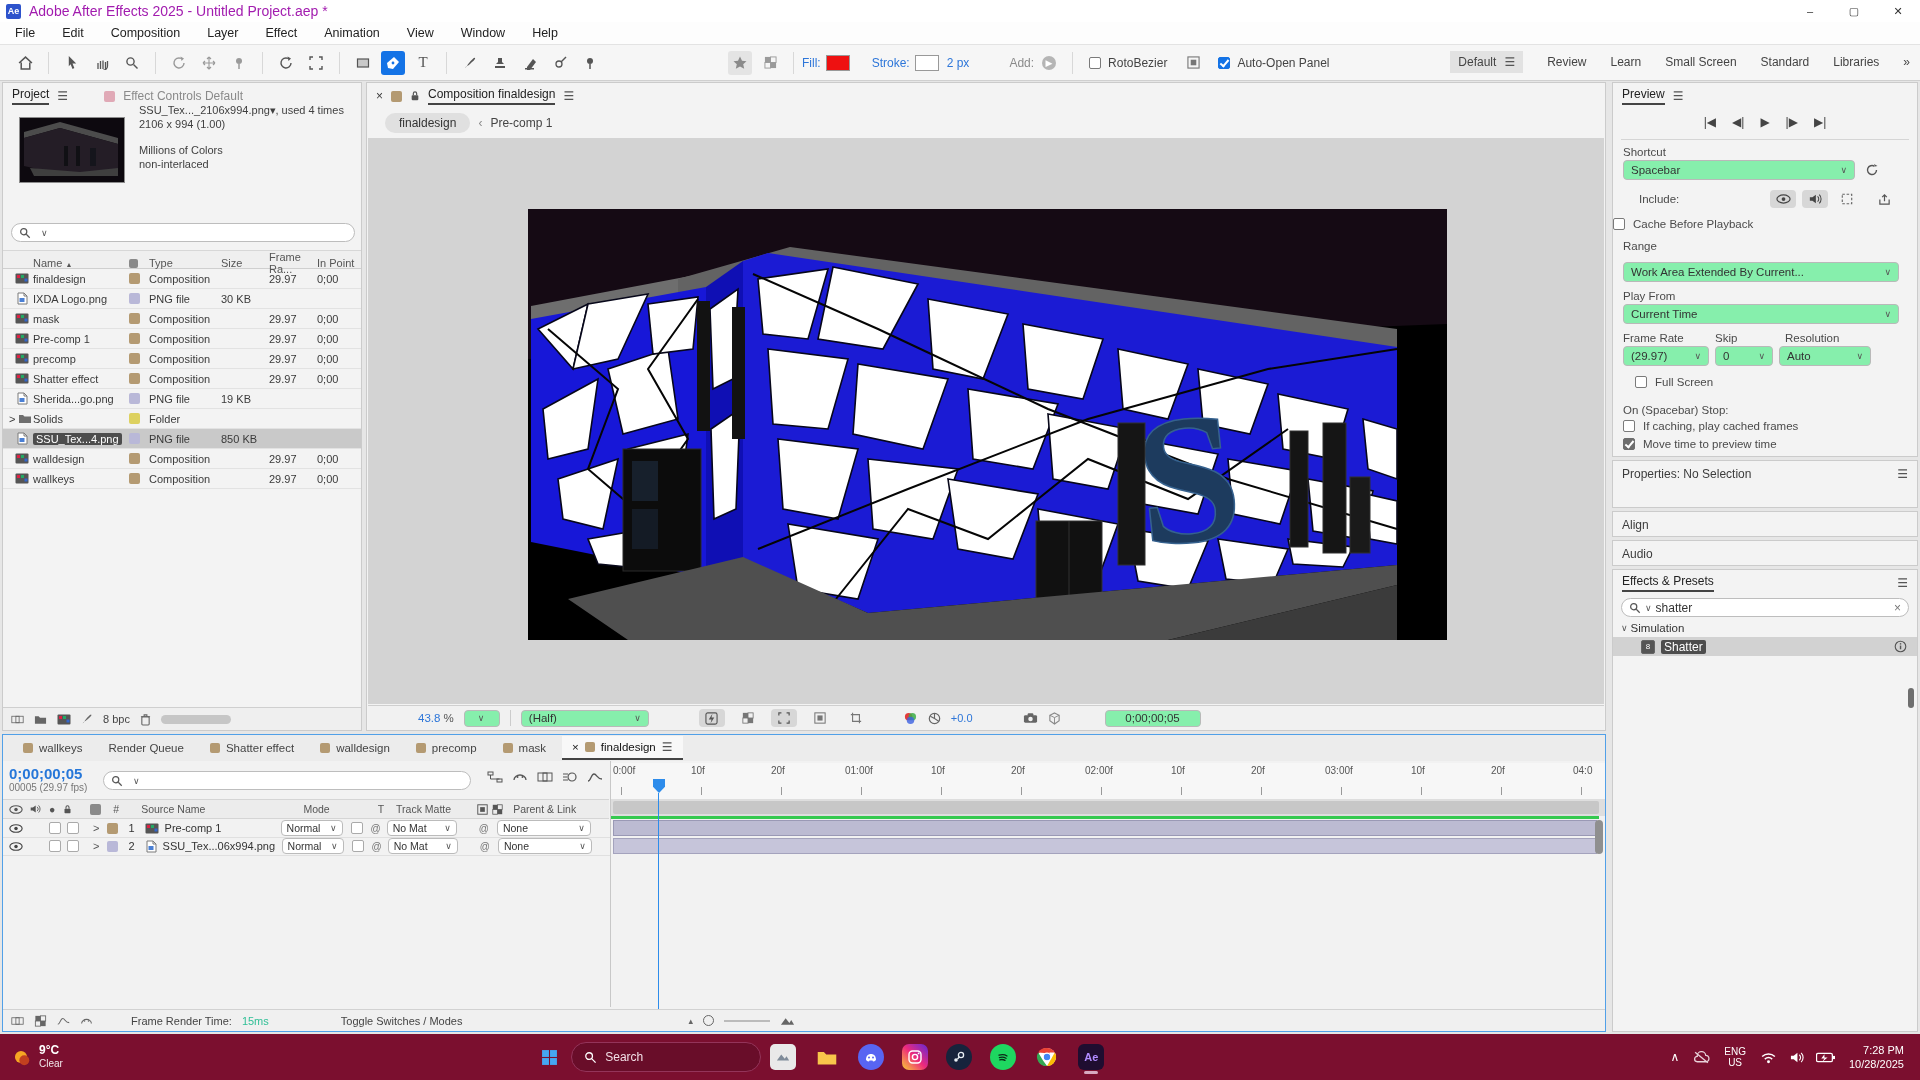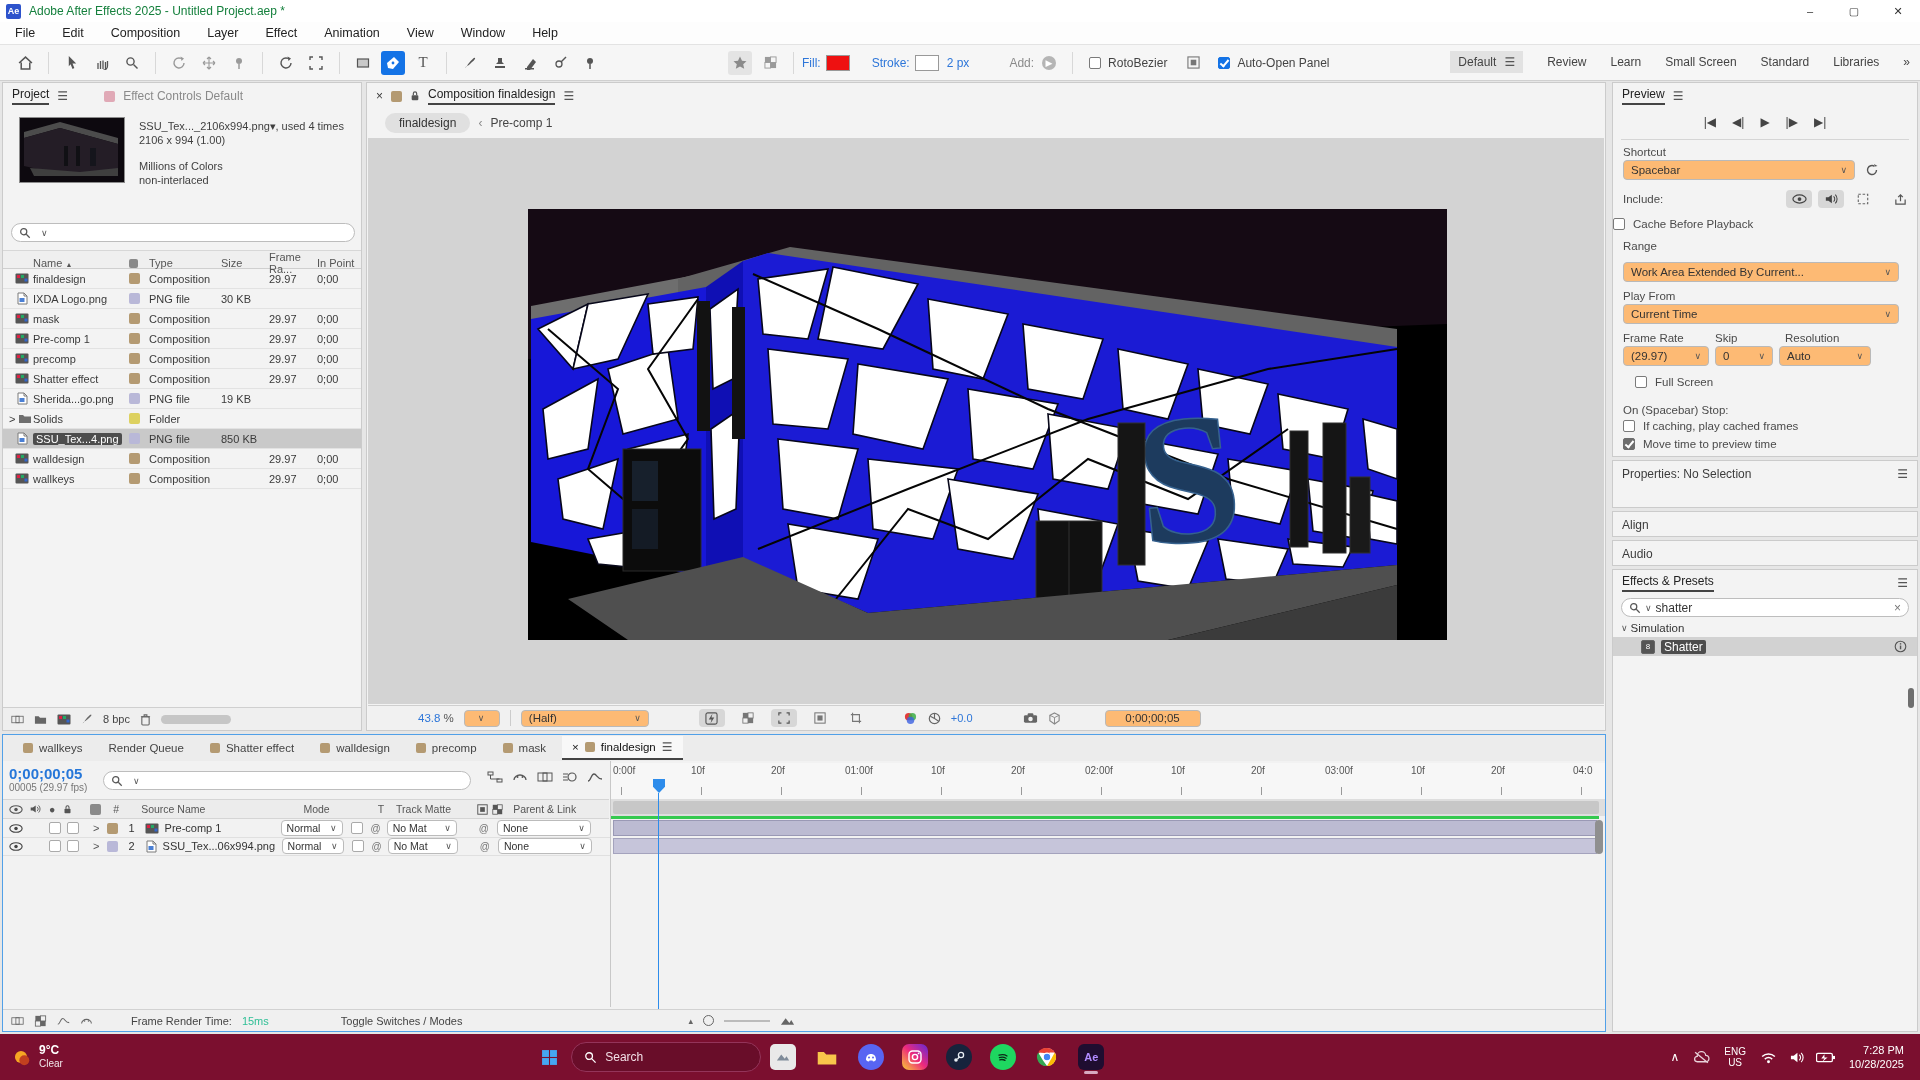--- a/index.html
+++ b/index.html
@@ -27,21 +27,21 @@
   .cbx.on::after{content:"";position:absolute;left:3px;top:0px;width:3px;height:7px;border:solid #fff;border-width:0 2px 2px 0;transform:rotate(40deg)}
   .cbx.on.gray{background:#6d6d6d;border-color:#6d6d6d}
   #workspaces{position:absolute;right:10px;top:45px;height:34px;display:flex;align-items:center;gap:24px;font-size:12px;color:#444}
   .ws.active{background:#e2e2e2;border-radius:0;padding:4px 8px;display:flex;gap:8px;align-items:center}
   
   .panel{position:absolute;background:#f3f3f3;border:1px solid #cbcbcb;box-sizing:border-box}
   .phead{height:26px;display:flex;align-items:center;padding:0 9px;font-size:12px;color:#3c3c3c;gap:8px}
   .hamb{color:#555;font-size:12px}
   .ptab-active{border-bottom:2px solid #444;padding-bottom:2px;color:#222}
   .dim{color:#8a8a8a}
-  .sel{background:#fdba74;border:1px solid #b9b9b9;border-radius:4px;height:20px;display:flex;align-items:center;
+  .sel{background:#86efac;border:1px solid #b9b9b9;border-radius:4px;height:20px;display:flex;align-items:center;
        justify-content:space-between;padding:0 7px;font-size:11.5px;color:#333;box-sizing:border-box}
   .chev{color:#555;font-size:9px;margin-left:6px}
   .search{background:#fff;border:1px solid #bdbdbd;border-radius:10px;height:19px;display:flex;align-items:center;
           padding:0 7px;gap:4px;color:#555;box-sizing:border-box}
   
   .pcols,.prow{display:grid;grid-template-columns:26px 96px 20px 72px 48px 48px 42px;align-items:center;height:19px;
                font-size:11px;color:#3a3a3a;padding-left:4px}
   .pcols{height:17px;background:#efefef;border-top:1px solid #d7d7d7;border-bottom:1px solid #cfcfcf;color:#555}
   .prow{border-bottom:1px solid #e2e2e2}
   .prow.selrow{background:#c9c9c9}
@@ -254,21 +254,21 @@
         <rect x="8.5" y="8.5" width="6.5" height="6.5" fill="#46a6f2"></rect>
       </symbol>
   <symbol id="mtn" viewBox="0 0 16 10">
         <path d="M1 9l5-7 4 5 2-3 3 5z" fill="currentColor"></path>
       </symbol>
 </defs>
   </svg>
 
 <div id="titlebar" class="abs flex">
   <div class="ae-logo">Ae</div>
-  <div style="font-size:12px;color:#15803d">Adobe After Effects 2025 - Untitled Project.aep *</div>
+  <div style="font-size:14px;color:#a21caf">Adobe After Effects 2025 - Untitled Project.aep *</div>
   <div style="margin-left:auto;display:flex">
     <div class="win-btn">–</div>
     <div class="win-btn">▢</div>
     <div class="win-btn">✕</div>
   </div>
 </div>
 
 <div id="menubar" class="abs">
   <span>File</span>
   <span>Edit</span>
@@ -424,21 +424,21 @@
     <svg width="102" height="62" viewBox="0 0 102 62">
       <rect width="102" height="62" fill="#0d090f"></rect>
       <polygon points="4,14 40,4 98,20 98,26 40,10 4,20" fill="#4c4c4c"></polygon>
       <polygon points="4,20 40,10 98,26 98,52 40,56 4,48" fill="#241d26"></polygon>
       <polygon points="10,50 60,54 98,50 98,58 14,58" fill="#3f3f3f"></polygon>
       <rect x="44" y="28" width="4" height="20" fill="#101014"></rect>
         <rect x="56" y="28" width="4" height="20" fill="#101014"></rect>
       <rect x="70" y="30" width="6" height="18" fill="#15151c"></rect>
     </svg>
   </div>
-  <div class="abs" style="left:136px;top:36px;width:220px;font-size:11px;color:#3f3f3f;line-height:14px">
+  <div class="abs" style="left:136px;top:20px;width:220px;font-size:11px;color:#3f3f3f;line-height:14px">
     <div><span>SSU_Tex..._2106x994.png</span><span>▾</span><span>, used 4 times</span></div>
     <div>2106 x 994 (1.00)</div>
     <div style="height:12px"></div>
     <div>Millions of Colors</div>
     <div>non-interlaced</div>
   </div>
 
   <div class="search abs" style="left:8px;top:140px;width:344px">
     <svg width="12" height="12">
         <use href="#mag"></use>
@@ -771,21 +771,21 @@
   <div class="rlabel" style="margin:6px 10px 2px">Shortcut</div>
   <div class="flex" style="gap:10px;margin:0 10px">
     <div class="sel" style="width:232px">
         <span>Spacebar</span>
         <span class="chev">∨</span>
       </div>
     <svg width="14" height="14" style="color:#555">
         <use href="#reset"></use>
       </svg>
   </div>
-  <div class="flex" style="margin:10px 10px 0;gap:6px">
+  <div class="flex" style="margin:10px 26px 0;gap:6px">
     <span class="rlabel">Include:</span>
     <div style="flex:1"></div>
     <div class="pillbtn on" style="color:#444">
         <svg width="15" height="10">
           <use href="#eye"></use>
         </svg>
       </div>
     <div class="pillbtn on" style="color:#444">
         <svg width="14" height="12">
           <use href="#spk"></use>

